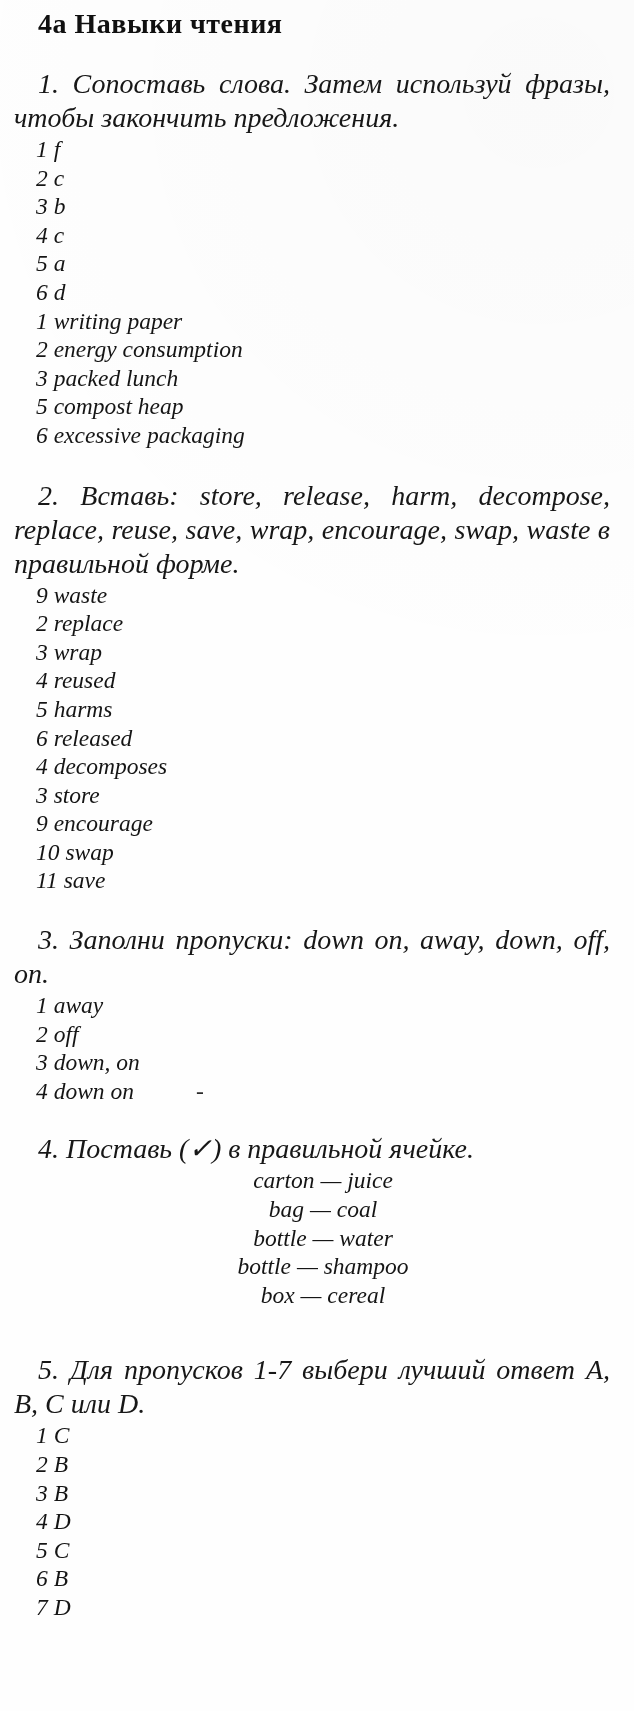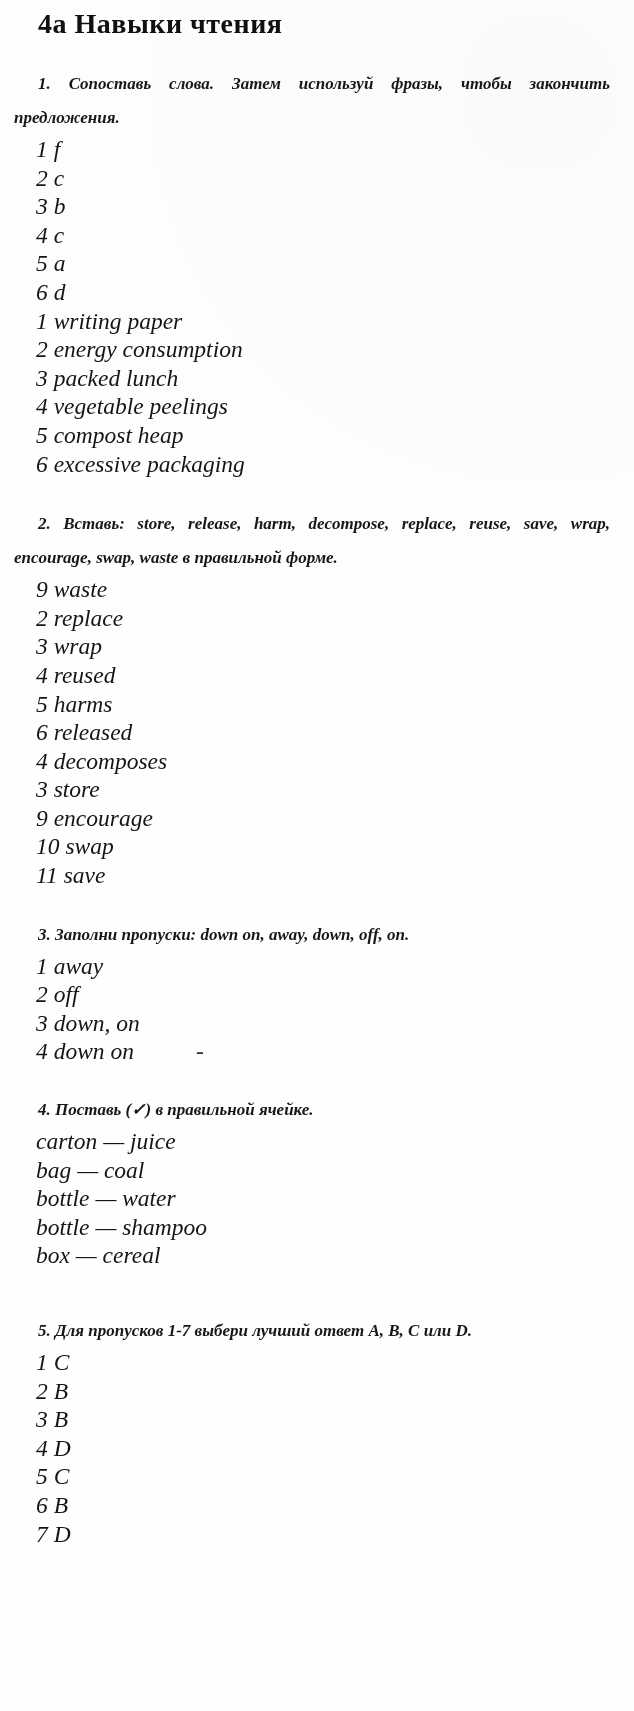--- a/index.html
+++ b/index.html
@@ -22,47 +22,46 @@
   }
   .doc-title {
     font-size: 28px;
     font-weight: bold;
     margin: 2px 0 0 24px;
     letter-spacing: 0.5px;
     color: #101010;
   }
   .instr {
     font-style: italic;
-    font-size: 17px;
+    font-size: 28px;
     line-height: 34px;
     text-align: justify;
     text-indent: 24px;
     margin: 0;
     color: #171717;
-    font-weight: bold;
   }
   .m-instr1 { margin-top: 27px; }
   .m-instr2 { margin-top: 29px; }
   .m-instr3 { margin-top: 28px; }
   .m-instr4 { margin-top: 27px; }
   .m-instr5 { margin-top: 44px; }
   ul.answers {
     list-style: none;
     margin: 0;
     padding: 0 0 0 22px;
     font-size: 23.5px;
     line-height: 28.6px;
     color: #151515;
     font-style: italic;
   }
   .m-list1a { margin-top: 17px; }
   .m-list1b { margin-top: 24px; line-height: 30px; }
   .m-list2  { margin-top: 17px; line-height: 30px; }
   .m-list3  { margin-top: 16px; }
-  .m-list4  { margin-top: 17px; line-height: 30px; padding-left: 14px; }
+  .m-list4  { margin-top: 17px; line-height: 30px; padding-left: 14px; text-align: center; }
   .m-list5  { margin-top: 17px; line-height: 29.3px; }
   .trail-dash {
     display: inline-block;
     margin-left: 62px;
     color: #2a2a2a;
   }
 </style>
 </head>
 <body>
 
@@ -78,21 +77,20 @@
     <li>3 b</li>
     <li>4 c</li>
     <li>5 a</li>
     <li>6 d</li>
   </ul>
 
   <ul class="answers m-list1b">
     <li>1 writing paper</li>
     <li>2 energy consumption</li>
     <li>3 packed lunch</li>
-    <li>4 vegetable peelings</li>
     <li>5 compost heap</li>
     <li>6 excessive packaging</li>
   </ul>
 
   <p class="instr m-instr2">2. Вставь: store, release, harm, decompose, replace, reuse, save, wrap, encourage, swap, waste в правильной форме.</p>
 
   <ul class="answers m-list2">
     <li>9 waste</li>
     <li>2 replace</li>
     <li>3 wrap</li>

